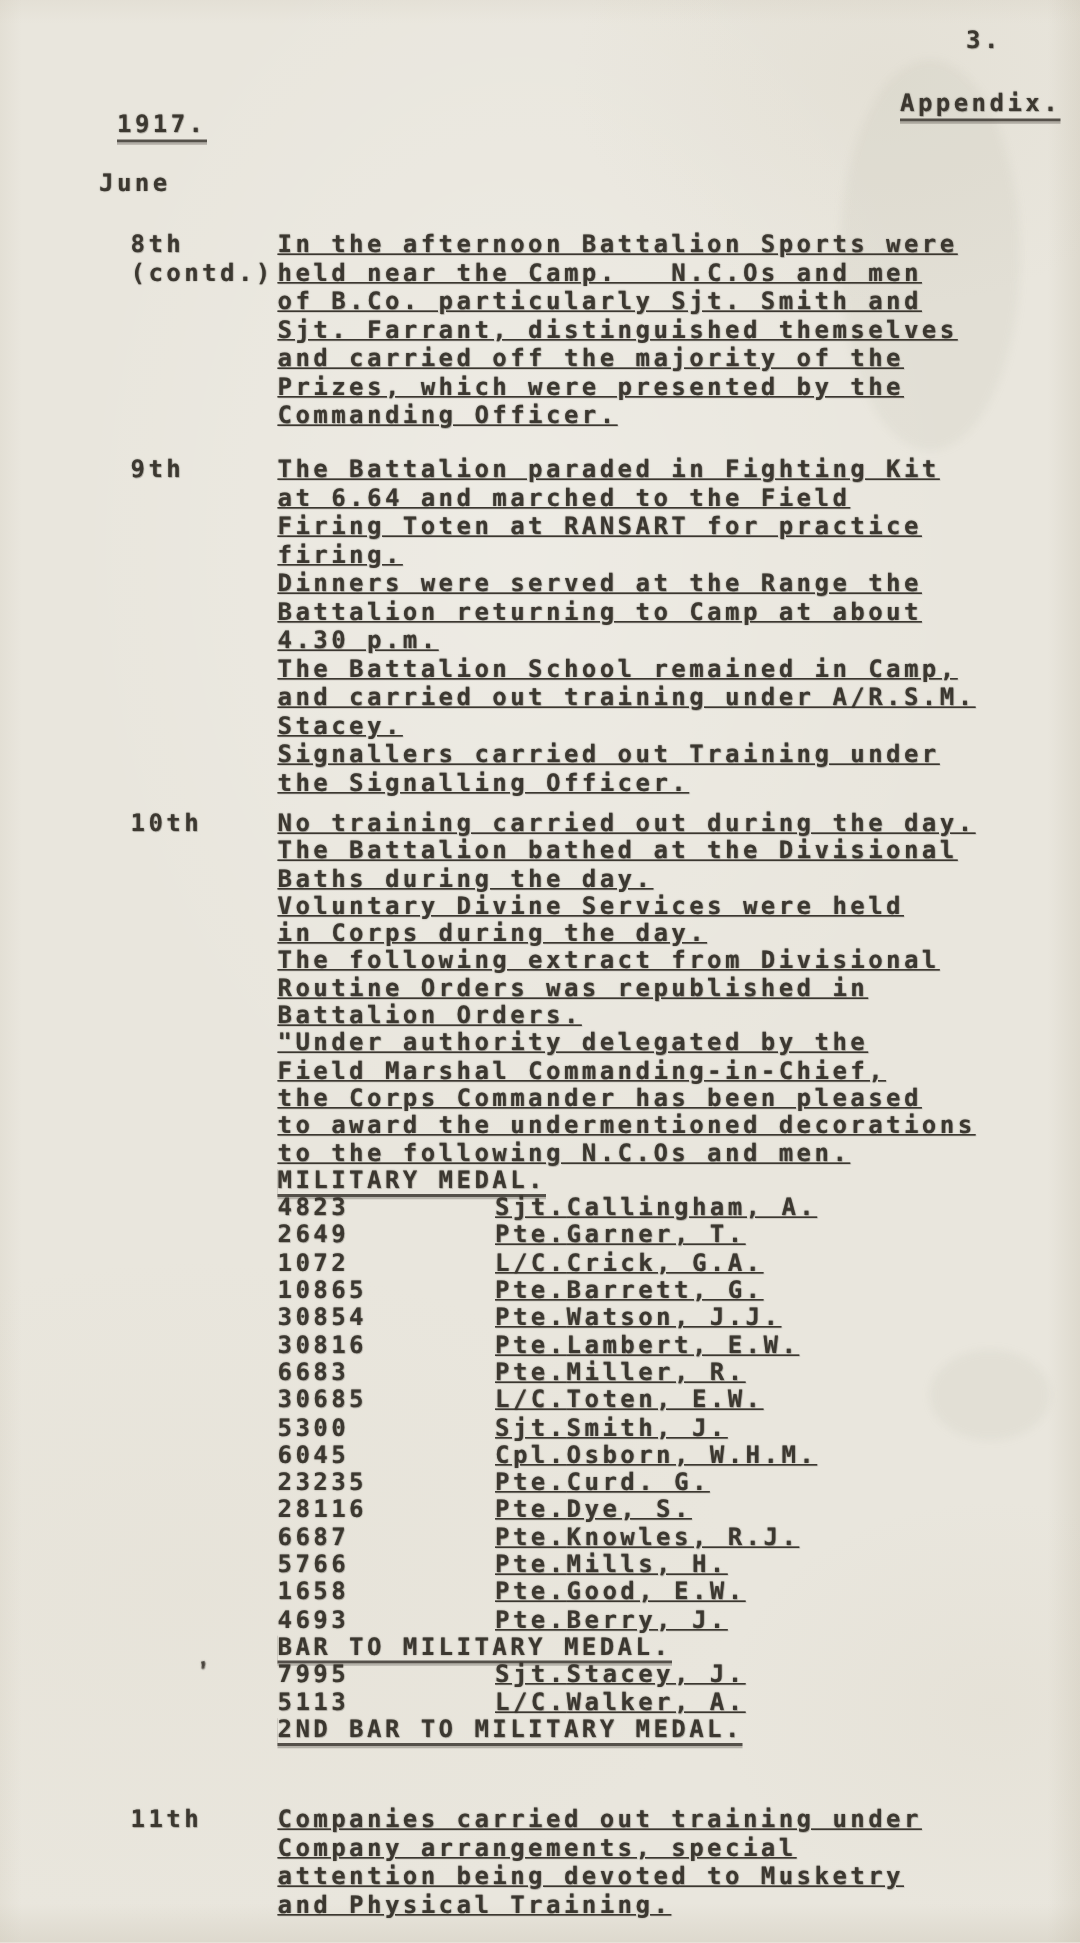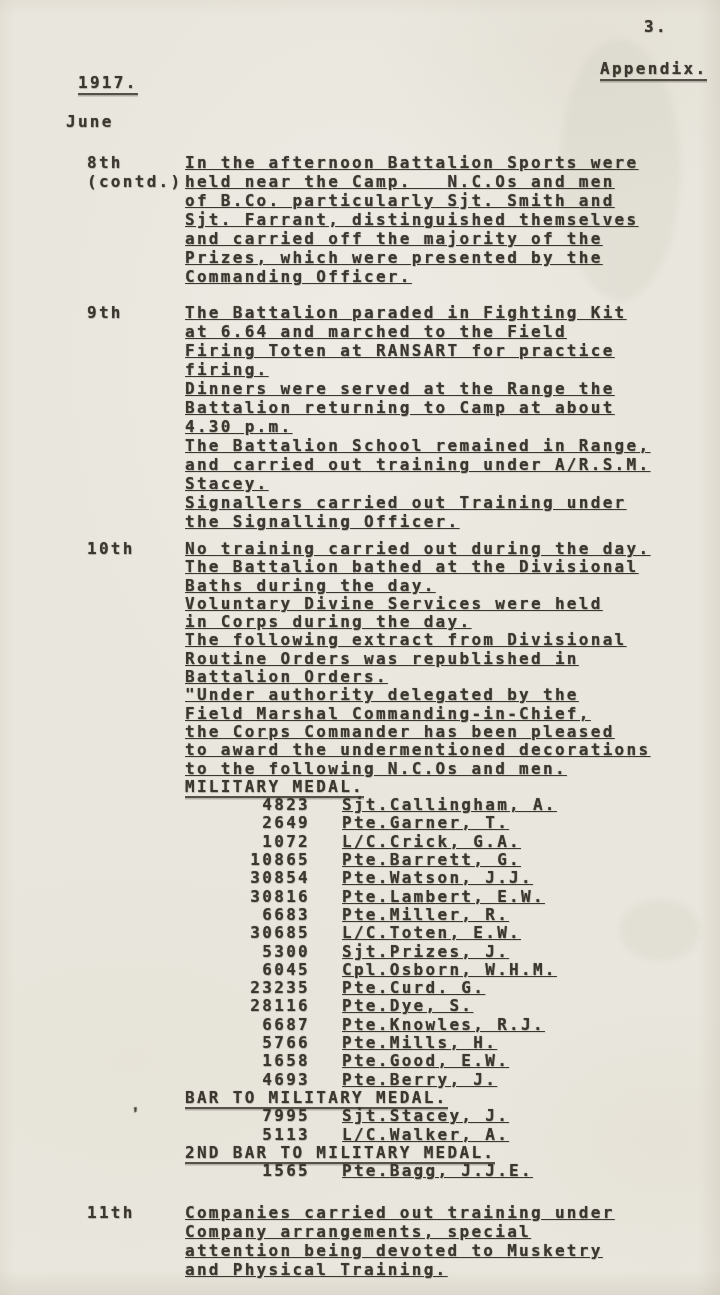--- a/index.html
+++ b/index.html
@@ -27,22 +27,22 @@
   }
   .abs{position:absolute;white-space:pre;}
   .ul{display:inline-block;border-bottom:2.5px solid rgba(52,48,41,.82);
       box-shadow:0 1.5px 0 rgba(52,48,41,.30);padding-bottom:1px;}
   .entry{position:absolute;left:0;right:0;}
   .datecol{position:absolute;left:67px;top:0;margin-left:20px;}
   .bodycol{position:absolute;left:185px;top:0;text-decoration:underline;}
   .row{white-space:pre;}
   .lh19  .row{height:19px;line-height:19px;}
   .lh183 .row{height:18.3px;line-height:18.3px;}
-  .mnum{display:inline-block;width:125px;text-align:right;}
-  .mrank{margin-left:32px;}
+  .mnum{display:inline-block;width:125px;}
+  .mrank{margin-left:20px;}
   .mname{}
   .mhead{display:inline-block;border-bottom:2.5px solid rgba(52,48,41,.82);
          box-shadow:0 1.5px 0 rgba(52,48,41,.28);}
   .inkmark{
     position:absolute;left:130px;top:1096px;font-size:15px;
     transform:rotate(-14deg);color:rgba(60,55,48,.75);filter:blur(.2px);
   }
   .smudge{position:absolute;background:rgba(170,162,145,.10);filter:blur(3px);border-radius:50%;}
 </style>
 </head>
@@ -83,21 +83,21 @@
         <div class="row">9th</div>
       </div>
     <div class="bodycol">
         <div class="row">The Battalion paraded in Fighting Kit</div>
         <div class="row">at 6.64 and marched to the Field</div>
         <div class="row">Firing Toten at RANSART for practice</div>
         <div class="row">firing.</div>
         <div class="row">Dinners were served at the Range the</div>
         <div class="row">Battalion returning to Camp at about</div>
         <div class="row">4.30 p.m.</div>
-        <div class="row">The Battalion School remained in Range,</div>
+        <div class="row">The Battalion School remained in Camp,</div>
         <div class="row">and carried out training under A/R.S.M.</div>
         <div class="row">Stacey.</div>
         <div class="row">Signallers carried out Training under</div>
         <div class="row">the Signalling Officer.</div>
       </div>
   </div>
 
   <div class="entry lh183" style="top:540px;">
     <div class="datecol">
         <div class="row">10th</div>
@@ -118,33 +118,32 @@
         <div class="row">to the following N.C.Os and men.</div>
         <div class="row"><span class="mhead">MILITARY MEDAL.</span></div>
         <div class="row"><span class="mnum">4823</span><span class="mrank">Sjt.</span><span class="mname">Callingham, A.</span></div>
         <div class="row"><span class="mnum">2649</span><span class="mrank">Pte.</span><span class="mname">Garner, T.</span></div>
         <div class="row"><span class="mnum">1072</span><span class="mrank">L/C.</span><span class="mname">Crick, G.A.</span></div>
         <div class="row"><span class="mnum">10865</span><span class="mrank">Pte.</span><span class="mname">Barrett, G.</span></div>
         <div class="row"><span class="mnum">30854</span><span class="mrank">Pte.</span><span class="mname">Watson, J.J.</span></div>
         <div class="row"><span class="mnum">30816</span><span class="mrank">Pte.</span><span class="mname">Lambert, E.W.</span></div>
         <div class="row"><span class="mnum">6683</span><span class="mrank">Pte.</span><span class="mname">Miller, R.</span></div>
         <div class="row"><span class="mnum">30685</span><span class="mrank">L/C.</span><span class="mname">Toten, E.W.</span></div>
-        <div class="row"><span class="mnum">5300</span><span class="mrank">Sjt.</span><span class="mname">Prizes, J.</span></div>
+        <div class="row"><span class="mnum">5300</span><span class="mrank">Sjt.</span><span class="mname">Smith, J.</span></div>
         <div class="row"><span class="mnum">6045</span><span class="mrank">Cpl.</span><span class="mname">Osborn, W.H.M.</span></div>
         <div class="row"><span class="mnum">23235</span><span class="mrank">Pte.</span><span class="mname">Curd. G.</span></div>
         <div class="row"><span class="mnum">28116</span><span class="mrank">Pte.</span><span class="mname">Dye, S.</span></div>
         <div class="row"><span class="mnum">6687</span><span class="mrank">Pte.</span><span class="mname">Knowles, R.J.</span></div>
         <div class="row"><span class="mnum">5766</span><span class="mrank">Pte.</span><span class="mname">Mills, H.</span></div>
         <div class="row"><span class="mnum">1658</span><span class="mrank">Pte.</span><span class="mname">Good, E.W.</span></div>
         <div class="row"><span class="mnum">4693</span><span class="mrank">Pte.</span><span class="mname">Berry, J.</span></div>
         <div class="row"><span class="mhead">BAR TO MILITARY MEDAL.</span></div>
         <div class="row"><span class="mnum">7995</span><span class="mrank">Sjt.</span><span class="mname">Stacey, J.</span></div>
         <div class="row"><span class="mnum">5113</span><span class="mrank">L/C.</span><span class="mname">Walker, A.</span></div>
         <div class="row"><span class="mhead">2ND BAR TO MILITARY MEDAL.</span></div>
-        <div class="row"><span class="mnum">1565</span><span class="mrank">Pte.</span><span class="mname">Bagg, J.J.E.</span></div>
       </div>
   </div>
 
   <div class="entry lh19" style="top:1203px;">
     <div class="datecol">
         <div class="row">11th</div>
       </div>
     <div class="bodycol">
         <div class="row">Companies carried out training under</div>
         <div class="row">Company arrangements, special</div>

